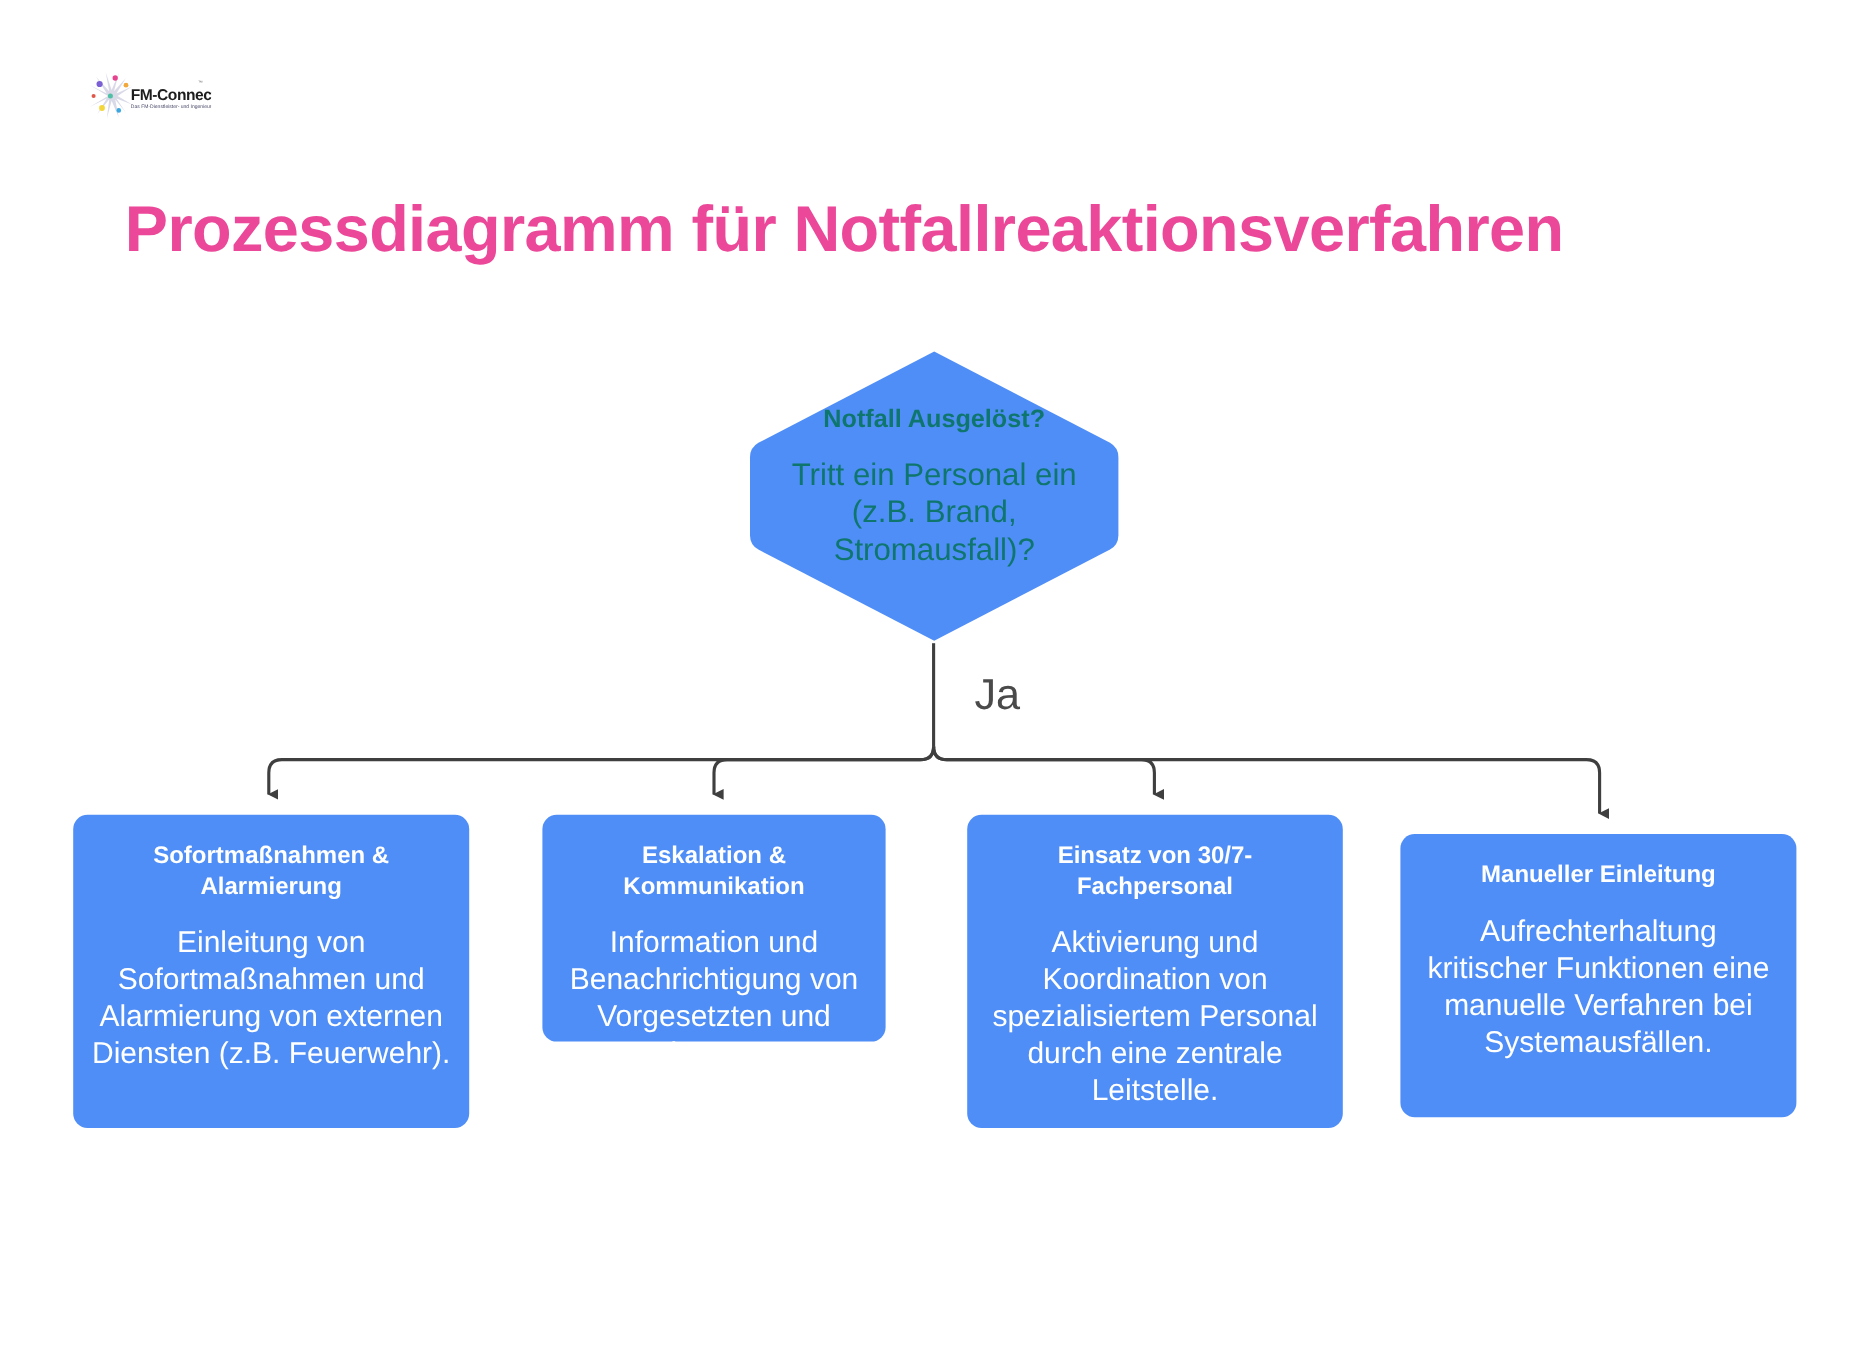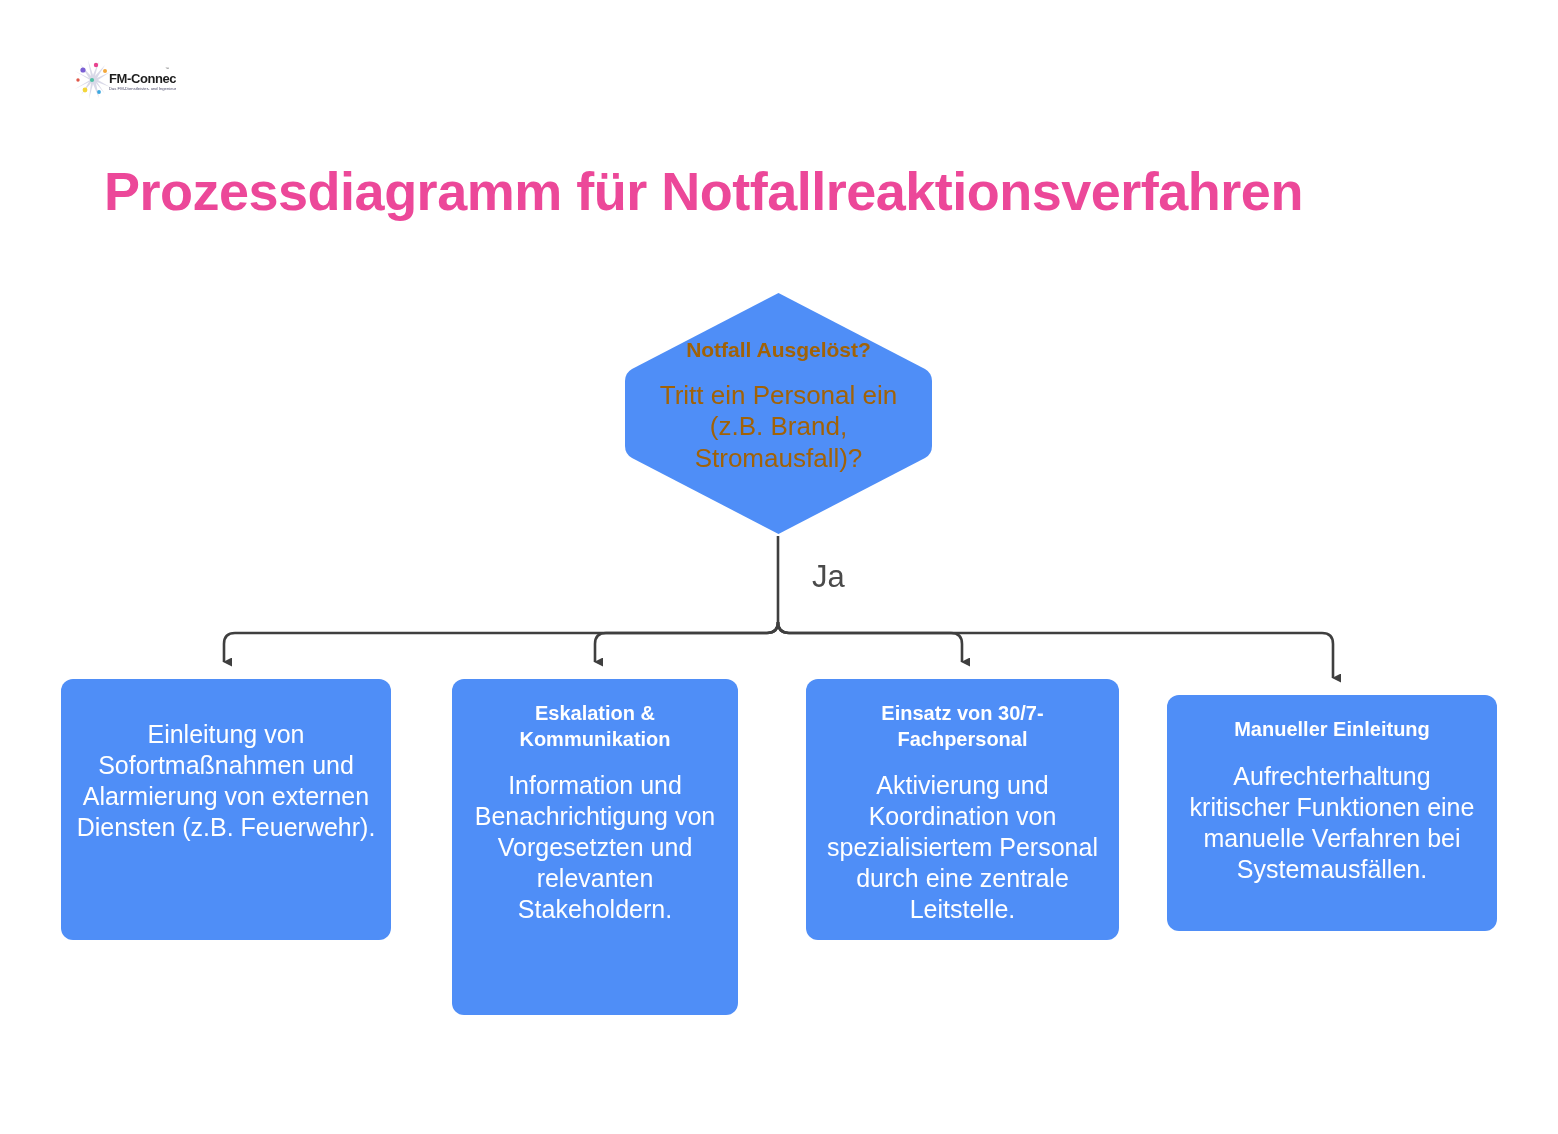--- a/index.html
+++ b/index.html
@@ -36,40 +36,40 @@
   .connectors{
     position:absolute;left:0;top:0;
     width:1558px;height:1134px;
     pointer-events:none;
   }
 
   
   .edge-label{
     position:absolute;
     left:812px;top:561px;
-    font-size:31px;
+    font-size:36px;
     color:#4a4a4a;
     line-height:1;
     white-space:nowrap;
   }
 
   
   .hexagon{
     position:absolute;
     left:623px;top:291px;
     width:311px;height:245px;
   }
   .hexagon .hex-shape{
     position:absolute;left:0;top:0;width:100%;height:100%;
   }
   .hexagon .hex-text{
     position:absolute;
     left:28px;right:28px;top:46px;
     text-align:center;
-    color:#a16207;
+    color:#0f766e;
   }
   .hex-title{
     font-size:21px;
     font-weight:700;
     line-height:1.25;
     margin-bottom:17px;
   }
   .hex-body{
     font-size:26px;
     font-weight:400;
@@ -92,21 +92,21 @@
     line-height:1.28;
   }
   .card-body{
     font-size:25px;
     font-weight:400;
     line-height:1.24;
     margin-top:18px;
   }
 
   #card-0{left:61px;  top:679px; width:330px; height:261px;}
-  #card-1{left:452px; top:679px; width:286px; height:336px;}
+  #card-1{left:452px; top:679px; width:286px; height:189px;}
   #card-2{left:806px; top:679px; width:313px; height:261px;}
   #card-3{left:1167px;top:695px; width:330px; height:236px;}
 </style>
 </head>
 <body>
 
 <div class="stage">
 
   <div class="logo">
     <svg width="104" height="44" viewBox="0 0 104 44" xmlns="http://www.w3.org/2000/svg" aria-hidden="true">
@@ -160,20 +160,21 @@
                L2,90
                Q2,82 9,78 Z" fill="#4f8ef7"></path>
     </svg>
     <div class="hex-text">
       <div class="hex-title">Notfall Ausgelöst?</div>
       <div class="hex-body">Tritt ein Personal ein (z.B. Brand, Stromausfall)?</div>
     </div>
   </div>
 
   <div class="card" id="card-0">
+    <div class="card-title">Sofortmaßnahmen &amp; Alarmierung</div>
     <div class="card-body">Einleitung von Sofortmaßnahmen und Alarmierung von externen Diensten (z.B. Feuerwehr).</div>
   </div>
 
   <div class="card" id="card-1">
     <div class="card-title">Eskalation &amp; Kommunikation</div>
     <div class="card-body">Information und Benachrichtigung von Vorgesetzten und relevanten Stakeholdern.</div>
   </div>
 
   <div class="card" id="card-2">
     <div class="card-title">Einsatz von 30/7-Fachpersonal</div>

